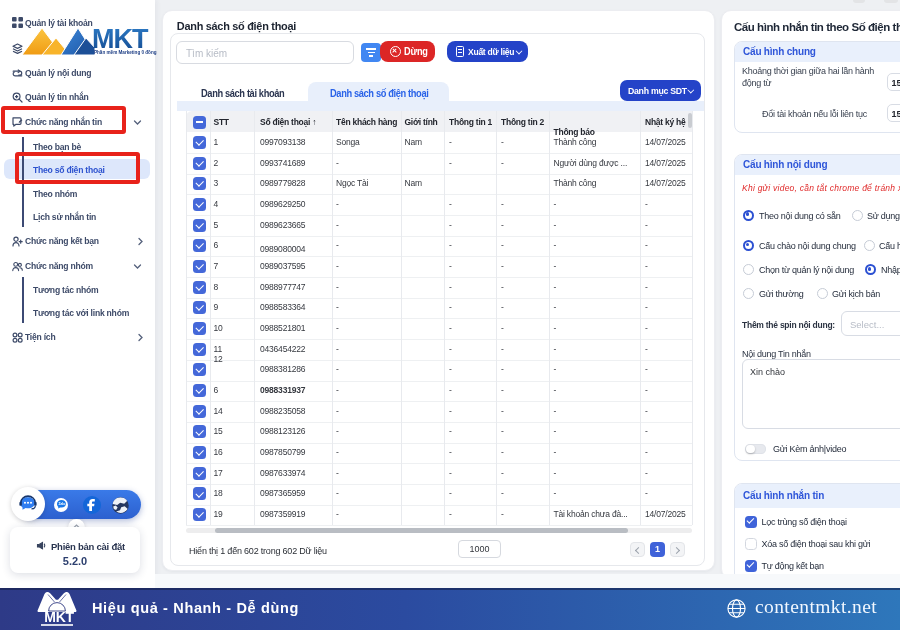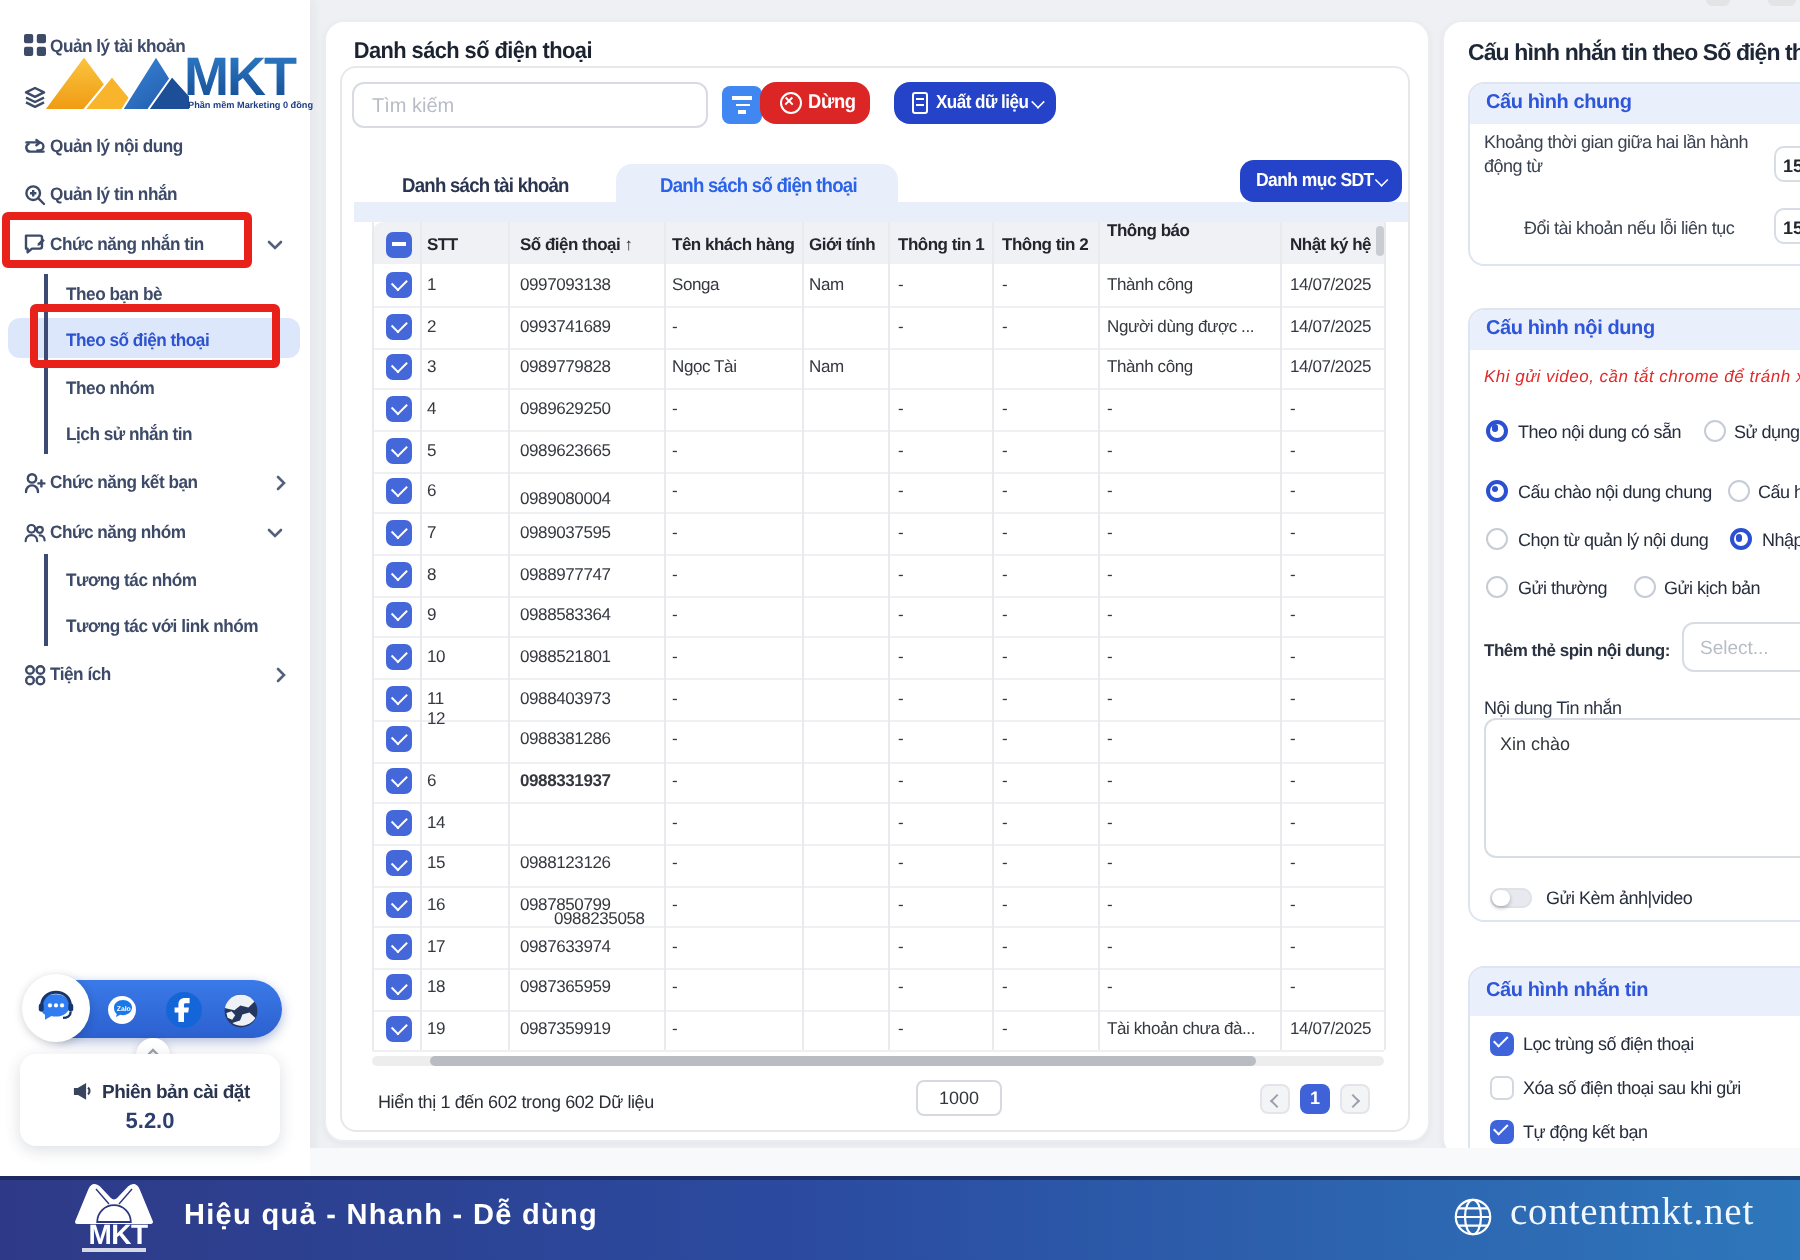--- a/index.html
+++ b/index.html
@@ -260,21 +260,21 @@
         <span class="cb" style="left:0;top:0;">
           <span class="mns"></span>
         </span>
       </div>
   <div class="th" style="left:213.5px;top:116.5px;">STT</div>
   <div class="th" style="left:260px;top:116.5px;">Số điện thoại <span style="font-weight:400;">↑</span></div>
   <div class="th" style="left:336px;top:116.5px;">Tên khách hàng</div>
   <div class="th" style="left:404.5px;top:116.5px;">Giới tính</div>
   <div class="th" style="left:449px;top:116.5px;">Thông tin 1</div>
   <div class="th" style="left:501px;top:116.5px;">Thông tin 2</div>
-  <div class="th" style="left:553.5px;top:110px;">Thông báo</div>
+  <div class="th" style="left:553.5px;top:127px;">Thông báo</div>
   <div class="th" style="left:645px;top:116.5px;">Nhật ký hệ</div>
   </div>
   <div id="tbody">
   <div class="row" style="top:132.0px;"></div>
       <span class="cb" style="left:193px;top:135.8px;">
         <span class="chk"></span>
       </span>
       <span class="td" style="left:213.5px;top:136.8px;">1</span>
       <span class="td" style="left:260px;top:136.8px;">0997093138</span>
       <span class="td" style="left:336px;top:136.8px;">Songa</span>
@@ -379,21 +379,21 @@
       <span class="td" style="left:336px;top:323.0px;">-</span>
       <span class="td" style="left:449px;top:323.0px;">-</span>
       <span class="td" style="left:501px;top:323.0px;">-</span>
       <span class="td" style="left:553.5px;top:323.0px;">-</span>
       <span class="td" style="left:645px;top:323.0px;">-</span>
   <div class="row" style="top:338.8px;"></div>
       <span class="cb" style="left:193px;top:342.6px;">
         <span class="chk"></span>
       </span>
       <span class="td" style="left:213.5px;top:343.6px;">11</span>
-      <span class="td" style="left:260px;top:343.6px;">0988403973</span>
+      <span class="td" style="left:260px;top:343.6px;">0436454222</span>
       <span class="td" style="left:336px;top:343.6px;">-</span>
       <span class="td" style="left:449px;top:343.6px;">-</span>
       <span class="td" style="left:501px;top:343.6px;">-</span>
       <span class="td" style="left:553.5px;top:343.6px;">-</span>
       <span class="td" style="left:645px;top:343.6px;">-</span>
   <div class="row" style="top:359.5px;"></div>
       <span class="cb" style="left:193px;top:363.3px;">
         <span class="chk"></span>
       </span>
       <span class="td" style="left:213.5px;top:354px;">12</span>
@@ -412,21 +412,21 @@
       <span class="td" style="left:336px;top:385.0px;">-</span>
       <span class="td" style="left:449px;top:385.0px;">-</span>
       <span class="td" style="left:501px;top:385.0px;">-</span>
       <span class="td" style="left:553.5px;top:385.0px;">-</span>
       <span class="td" style="left:645px;top:385.0px;">-</span>
   <div class="row" style="top:400.8px;"></div>
       <span class="cb" style="left:193px;top:404.7px;">
         <span class="chk"></span>
       </span>
       <span class="td" style="left:213.5px;top:405.7px;">14</span>
-      <span class="td" style="left:277px;top:405.7px;margin-top:48px;">0988235058</span>
+      <span class="td" style="left:260px;top:405.7px;">0988235058</span>
       <span class="td" style="left:336px;top:405.7px;">-</span>
       <span class="td" style="left:449px;top:405.7px;">-</span>
       <span class="td" style="left:501px;top:405.7px;">-</span>
       <span class="td" style="left:553.5px;top:405.7px;">-</span>
       <span class="td" style="left:645px;top:405.7px;">-</span>
   <div class="row" style="top:421.5px;"></div>
       <span class="cb" style="left:193px;top:425.4px;">
         <span class="chk"></span>
       </span>
       <span class="td" style="left:213.5px;top:426.4px;">15</span>

